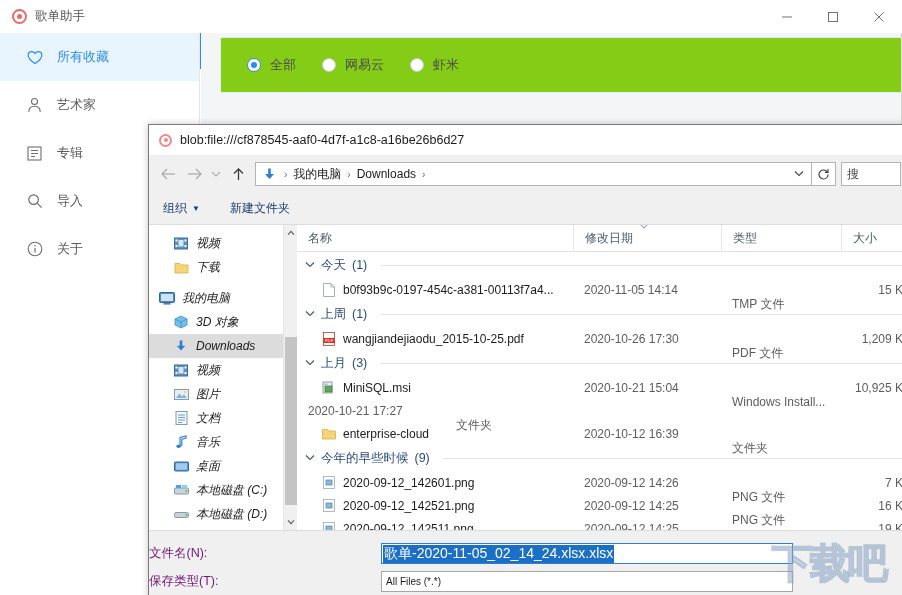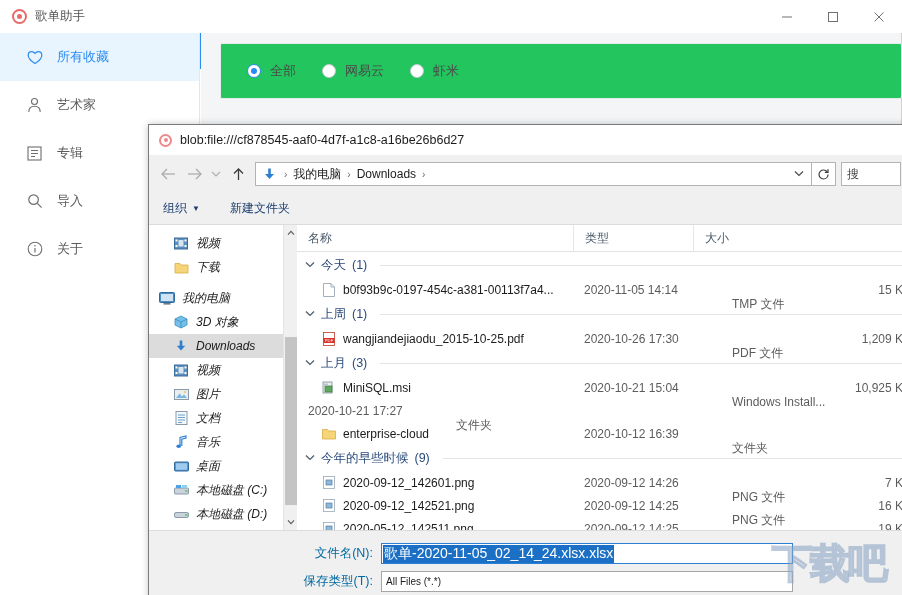--- a/index.html
+++ b/index.html
@@ -63,22 +63,22 @@
   .side-active-bar {
     position: absolute; left: 200px; top: 33px; width: 3px; height: 36px; background: #2b8cf0;
   }
 
   
   .app-content {
     position: absolute; left: 201px; top: 33px; right: 0; bottom: 0;
     background: #f3f5f7;
   }
   .filter-card {
-    position: absolute; left: 19px; top: 10px; width: 682px; height: 56px;
-    background: #22c55e; border: 1px solid #e8ebee; border-radius: 2px;
+    position: absolute; left: 19px; top: 4px; width: 682px; height: 56px;
+    background: #84cc16; border: 1px solid #e8ebee; border-radius: 2px;
     display: flex; align-items: center; padding-left: 26px; gap: 26px;
   }
   .radio-wrap { display: flex; align-items: center; gap: 9px; font-size: 13px; color: #4a4a4a; }
   .radio {
     width: 14px; height: 14px; border-radius: 50%;
     border: 1px solid #c3c9ce; background: #fff; position: relative;
   }
   .radio.on { border: 1px solid #2b8cf0; }
   .radio.on::after {
     content: ""; position: absolute; left: 3px; top: 3px; width: 6px; height: 6px;
@@ -216,22 +216,22 @@
   .dlg-footer {
     height: 74px; background: #f0f0f0; position: relative;
     border-top: 1px solid #dcdcdc;
   }
   .fr {
     position: absolute; left: 0; width: 760px; display: flex; align-items: center;
   }
   .fr1 { top: 12px; }
   .fr2 { top: 40px; }
   .f-label {
-    width: 232px; text-align: right; padding-right: 8px;
-    font-size: 12.5px; color: #0369a1;
+    width: 232px; text-align: left; padding-right: 8px;
+    font-size: 12.5px; color: #701a75;
   }
   .f-input {
     width: 412px; height: 21px; background: #ffffff; border: 1px solid #2b7fd4;
     display: flex; align-items: center; padding: 0 1px;
   }
   .f-input .sel-text {
     background: #1b6fc4; color: #ffffff; font-size: 14px; padding: 0 1px;
     white-space: nowrap;
   }
   .f-select {
@@ -567,20 +567,28 @@
           </div>
         </div>
       </div>
 
       <div class="list-pane">
 
         <div class="col-head">
           <div class="col c-name">
             <span>名称</span>
           </div>
+          <div class="col c-date">
+            <span>修改日期</span>
+            <span class="sort-ind">
+              <svg width="12" height="7" viewBox="0 0 12 7">
+                  <path d="M1 1L6 6L11 1" fill="none" stroke="#9aa8b6" stroke-width="1.1"></path>
+                </svg>
+            </span>
+          </div>
           <div class="col c-type">
             <span>类型</span>
           </div>
           <div class="col c-size">
             <span>大小</span>
           </div>
         </div>
 
         <div class="group-row">
           <span class="grp-chev">
@@ -716,21 +724,21 @@
           <div class="f-size">16 K</div>
         </div>
         <div class="file-row">
           <div class="f-name">
             <span class="ficon">
               <svg width="12" height="13" viewBox="0 0 12 13">
                   <rect x="0.5" y="0.5" width="11" height="12" fill="#fff" stroke="#9aa8b6" stroke-width="0.8"></rect>
                   <rect x="3" y="4" width="6" height="5" fill="#8fb8d8" stroke="#4f7da8" stroke-width="0.7"></rect>
                 </svg>
             </span>
-            <span>2020-05-12_142511.png</span>
+            <span>2020-09-12_142511.png</span>
           </div>
           <div class="f-date">2020-09-12 14:25</div>
           <div class="f-type">PNG 文件</div>
           <div class="f-size">19 K</div>
         </div>
 
       </div>
     </div>
 
     <div class="dlg-footer">

